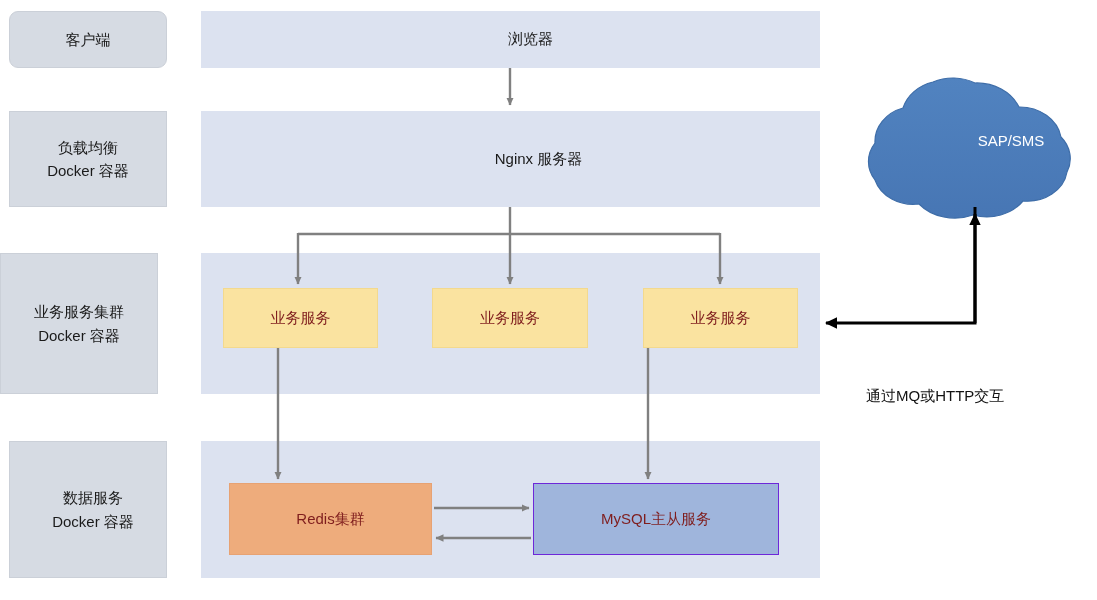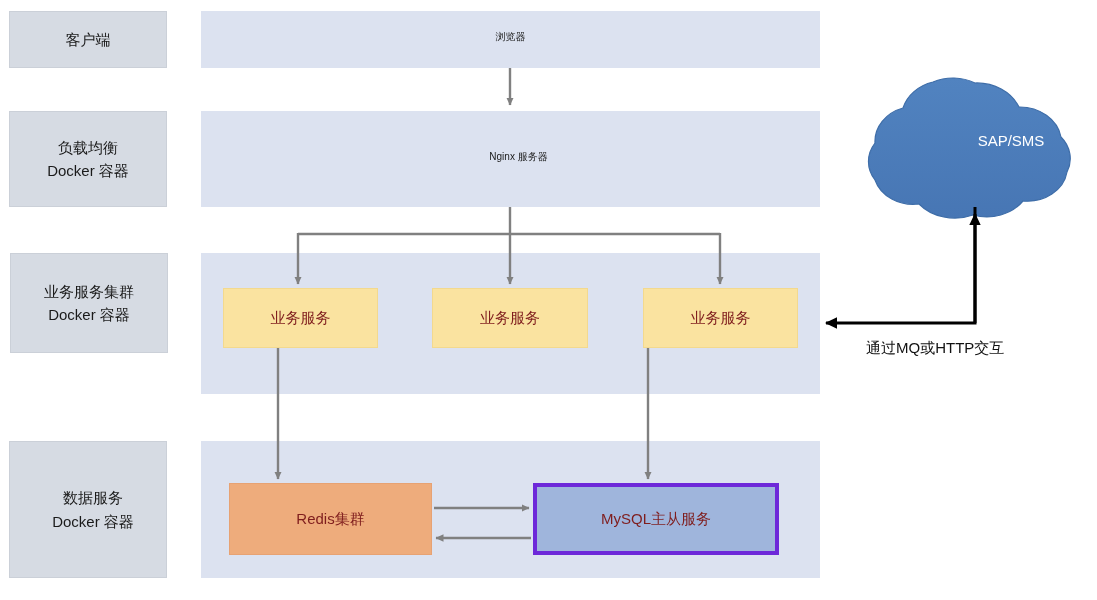--- a/index.html
+++ b/index.html
@@ -29,66 +29,68 @@
   
   .band{
     position:absolute;
     background:#dce2f0;
     box-sizing:border-box;
   }
   .band-label{
     position:absolute;
     width:100%;
     text-align:center;
-    font-size:10px;
+    font-size:15px;
     color:#1a1a1a;
+    margin-left:20px;
   }
 
   
   .node{
     position:absolute;
     display:flex;align-items:center;justify-content:center;
     font-size:15px;
     color:#7f1d1d;
     box-sizing:border-box;
     text-align:center;
   }
   .node-svc{background:#fae3a0;border:1px solid #f3d98e;}
   .node-redis{background:#eeac7c;border:1px solid #e7a273;}
-  .node-mysql{background:#9fb5dc;border:4px solid #6d28d9;}
+  .node-mysql{background:#9fb5dc;border:1px solid #6d28d9;}
 
   
   #wires{position:absolute;left:0;top:0;width:1097px;height:600px;pointer-events:none;}
 
   .cloud-label{
     position:absolute;
     color:#ffffff;
     font-size:15px;
     text-align:center;
     width:200px;
   }
   .mq-label{
     position:absolute;
     color:#111;
     font-size:15px;
     text-align:center;
     white-space:nowrap;
+    margin-top:48px;
   }
 </style>
 </head>
 <body>
 
 <div id="stage">
 
-  <div class="cat" style="left:9px;top:11px;width:158px;height:57px;">客户端</div>
+  <div class="cat" style="left:9px;top:11px;width:158px;height:57px;border-radius:9px;">客户端</div>
 
   <div class="cat" style="left:9px;top:111px;width:158px;height:96px;">负载均衡
 Docker 容器</div>
 
-  <div class="cat" style="left:10px;top:253px;width:158px;height:100px;">业务服务集群
+  <div class="cat" style="left:0;top:253px;width:158px;height:141px;">业务服务集群
 Docker 容器</div>
 
   <div class="cat" style="left:9px;top:441px;width:158px;height:137px;padding-left:10px;">数据服务
 Docker 容器</div>
 
   <div class="band" style="left:201px;top:11px;width:619px;height:57px;">
     <div class="band-label" style="top:19px;">浏览器</div>
   </div>
 
   <div class="band" style="left:201px;top:111px;width:619px;height:96px;padding-left:8px;">

